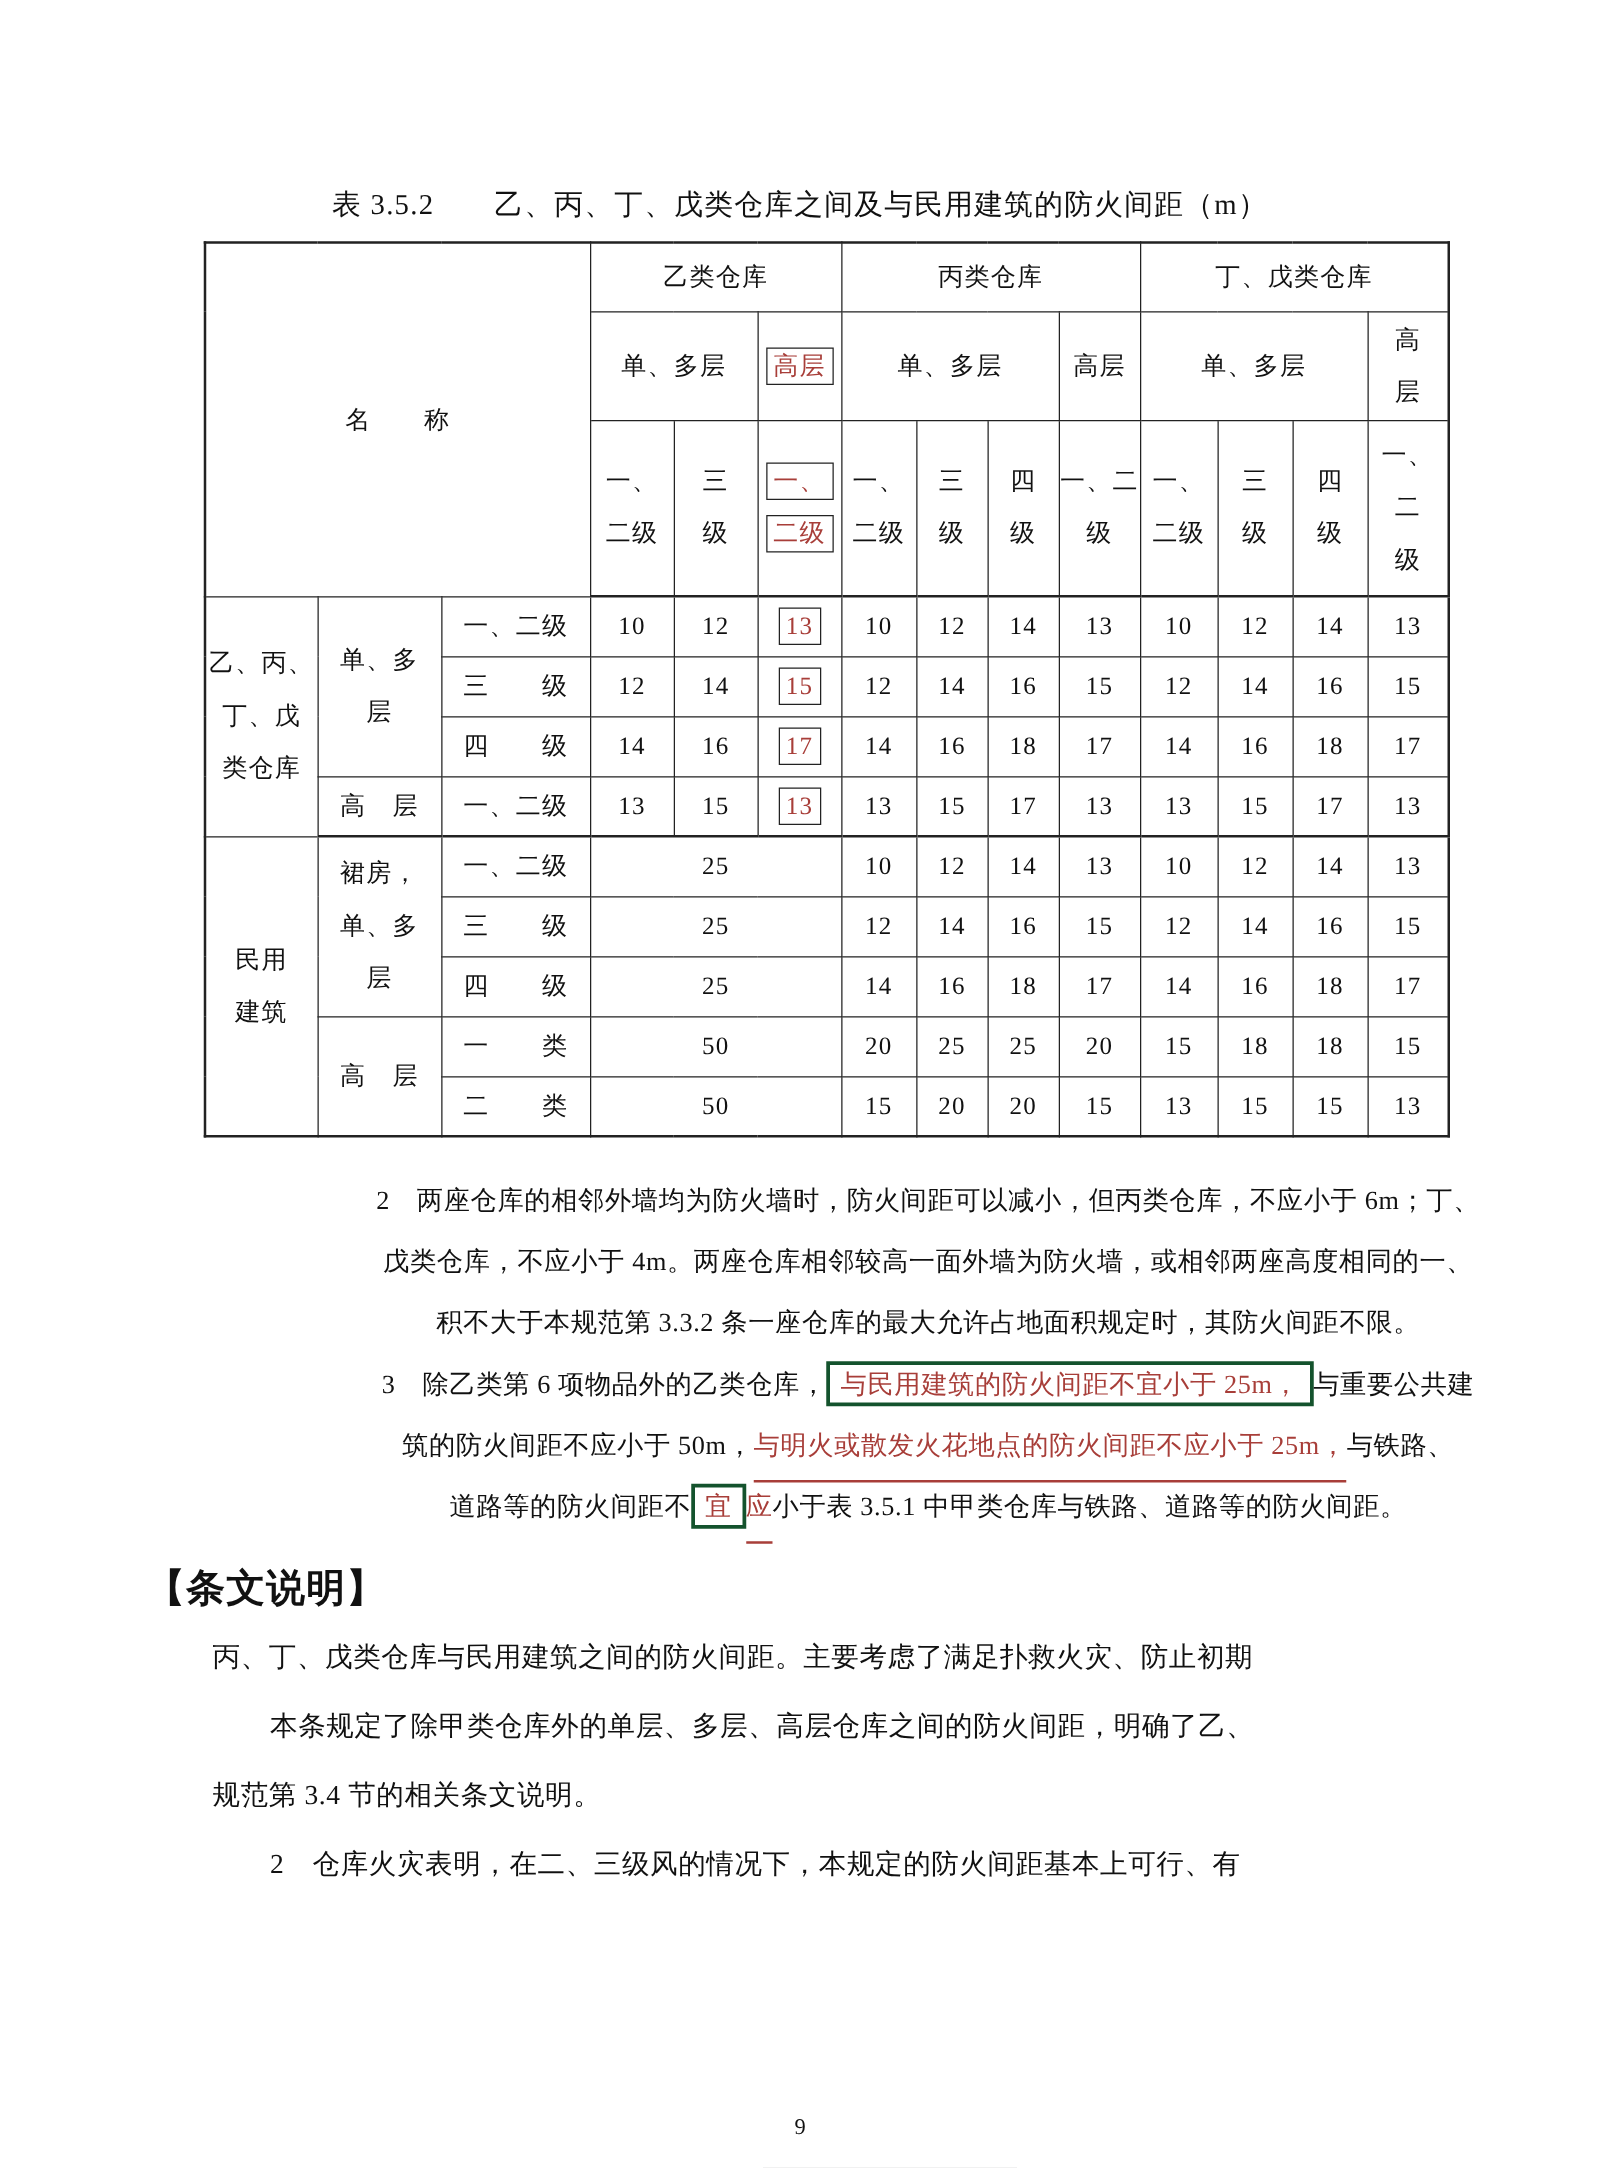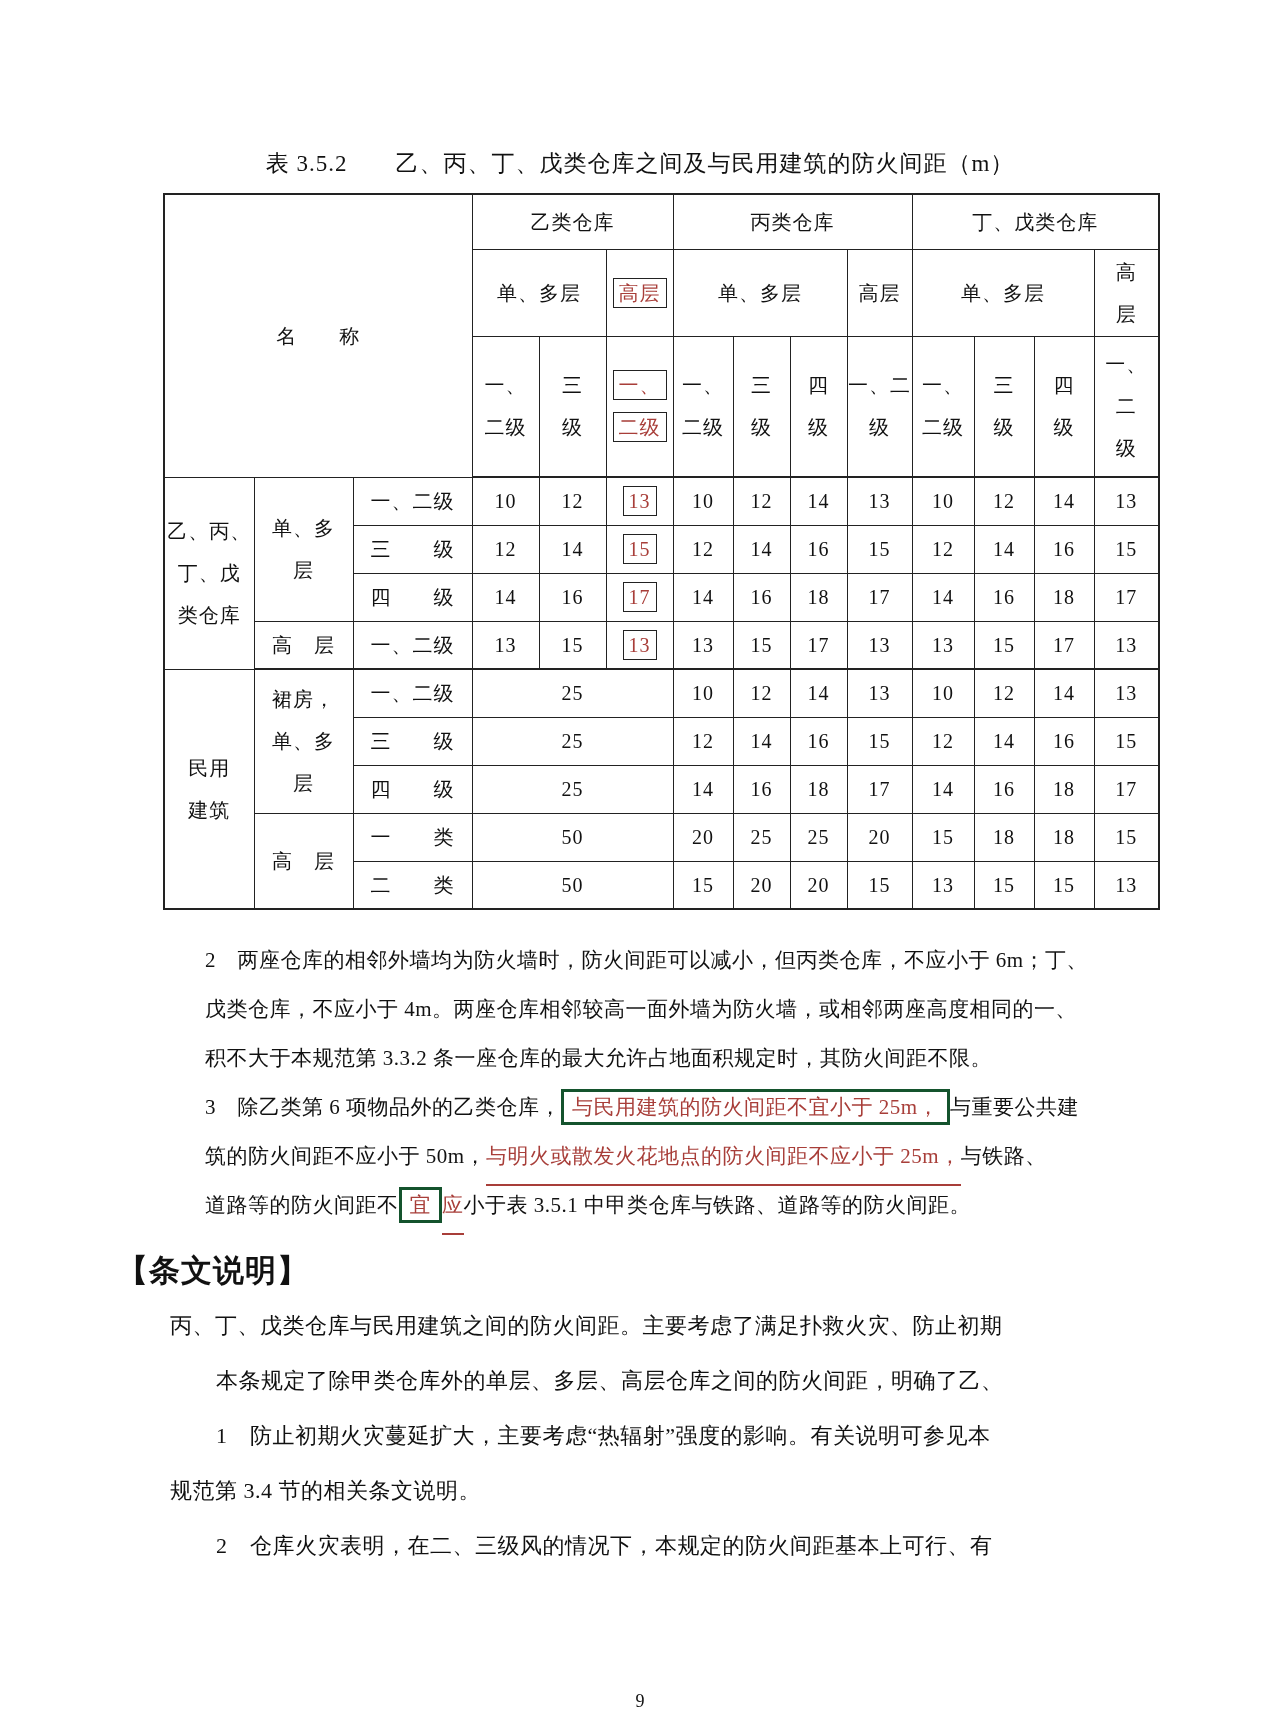--- a/index.html
+++ b/index.html
@@ -27,21 +27,21 @@
   tr.hd-end td{border-bottom-width:2px;}
   tr.grp-end td{border-bottom-width:2px;}
   td.num{font-size:22px;letter-spacing:0;}
   .rbx{
     display:inline-block;color:var(--red);border:1px solid #222;
     padding:1px 5px;line-height:1.3;white-space:pre;
   }
   
   .notes{margin:26px 0 0 170px;font-size:21px;}
   .notes .ln{height:49px;line-height:49px;white-space:nowrap;letter-spacing:0.5px;}
-  .notes .ind{padding-left:35px;}
+  .notes .ind{padding-left:35px;text-align:center;}
   .nbx{
     display:inline-block;color:var(--red);border:3px solid #14532d;
     padding:2px 8px;line-height:1.25;white-space:nowrap;
   }
   .nul{
     color:var(--red);border-bottom:2px solid var(--red);padding-bottom:16px;white-space:nowrap;
   }
   
   .exp-heading{margin:20px 0 0 117px;font-size:31px;font-weight:bold;letter-spacing:1px;}
   .exp{margin-left:170px;margin-top:6px;font-size:22px;}
@@ -254,20 +254,19 @@
     <div class="ln ind"><span>3　除乙类第 6 项物品外的乙类仓库，</span><span class="nbx">与民用建筑的防火间距不宜小于 25m，</span><span>与重要公共建</span></div>
     <div class="ln ind"><span>筑的防火间距不应小于 50m，</span><span class="nul">与明火或散发火花地点的防火间距不应小于 25m，</span><span>与铁路、</span></div>
     <div class="ln ind"><span>道路等的防火间距不</span><span class="nbx">宜</span><span class="nul">应</span><span>小于表 3.5.1 中甲类仓库与铁路、道路等的防火间距。</span></div>
   </div>
 
   <div class="exp-heading">【条文说明】</div>
 
   <div class="exp">
     <div class="bl">丙、丁、戊类仓库与民用建筑之间的防火间距。主要考虑了满足扑救火灾、防止初期</div>
     <div class="bl indent2">本条规定了除甲类仓库外的单层、多层、高层仓库之间的防火间距，明确了乙、</div>
-    <div class="bl indent2">1　防止初期火灾蔓延扩大，主要考虑“热辐射”强度的影响。有关说明可参见本</div>
     <div class="bl">规范第 3.4 节的相关条文说明。</div>
     <div class="bl indent2">2　仓库火灾表明，在二、三级风的情况下，本规定的防火间距基本上可行、有</div>
   </div>
 
   <div class="page-number">9</div>
 
 </div>
 
 </body></html>

